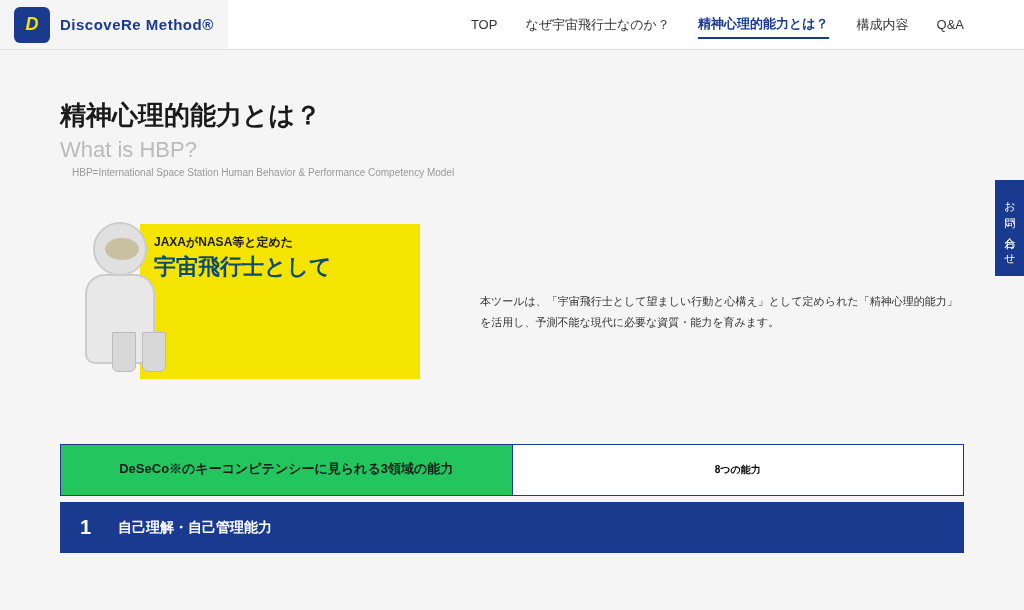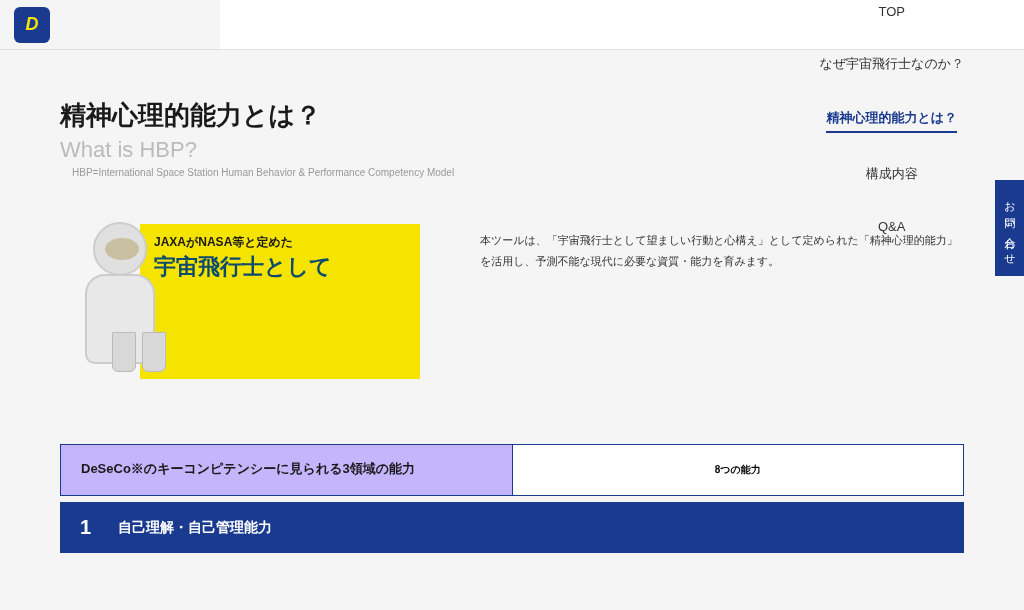--- a/index.html
+++ b/index.html
@@ -56,21 +56,20 @@
       letter-spacing: 0.5px;
     }
 
     nav {
       display: flex;
       align-items: center;
       gap: 28px;
       margin-left: auto;
       padding-right: 60px;
       height: 100%;
-      flex-direction: column;
     }
 
     nav a {
       text-decoration: none;
       color: #333;
       font-size: 13px;
       white-space: nowrap;
       cursor: pointer;
       padding: 4px 0;
     }
@@ -126,21 +125,21 @@
     .page-subtitle {
       font-size: 10px;
       color: #999;
       margin-bottom: 36px;
       padding-left: 12px;
     }
 
     
     .astronaut-section {
       display: flex;
-      align-items: flex-start;
+      align-items: center;
       gap: 40px;
       margin-bottom: 50px;
     }
 
     .astronaut-visual {
       position: relative;
       width: 380px;
       flex-shrink: 0;
       height: 180px;
     }
@@ -260,22 +259,22 @@
       margin-bottom: 0;
     }
 
     .table-header-left {
       flex: 1;
       border: 1.5px solid #1a3a8f;
       padding: 14px 20px;
       font-size: 13px;
       font-weight: 700;
       color: #1a1a1a;
-      text-align: left;
-      background: #c4b5fd;
+      text-align: center;
+      background: #22c55e;
       line-height: 1.5;
     }
 
     .table-header-right {
       flex: 1;
       border: 1.5px solid #1a3a8f;
       border-left: none;
       padding: 18px 20px;
       font-size: 10px;
       font-weight: 700;
@@ -319,20 +318,21 @@
       display: flex;
       align-items: center;
     }
   </style>
 </head>
 <body>
 
 <header>
   <div class="header-logo-block">
     <div class="logo-icon">D</div>
+    <span class="logo-text">DiscoveRe Method®</span>
   </div>
   <nav>
     <a>TOP</a>
     <a>なぜ宇宙飛行士なのか？</a>
     <a class="active">精神心理的能力とは？</a>
     <a>構成内容</a>
     <a>Q&amp;A</a>
   </nav>
 </header>
 

